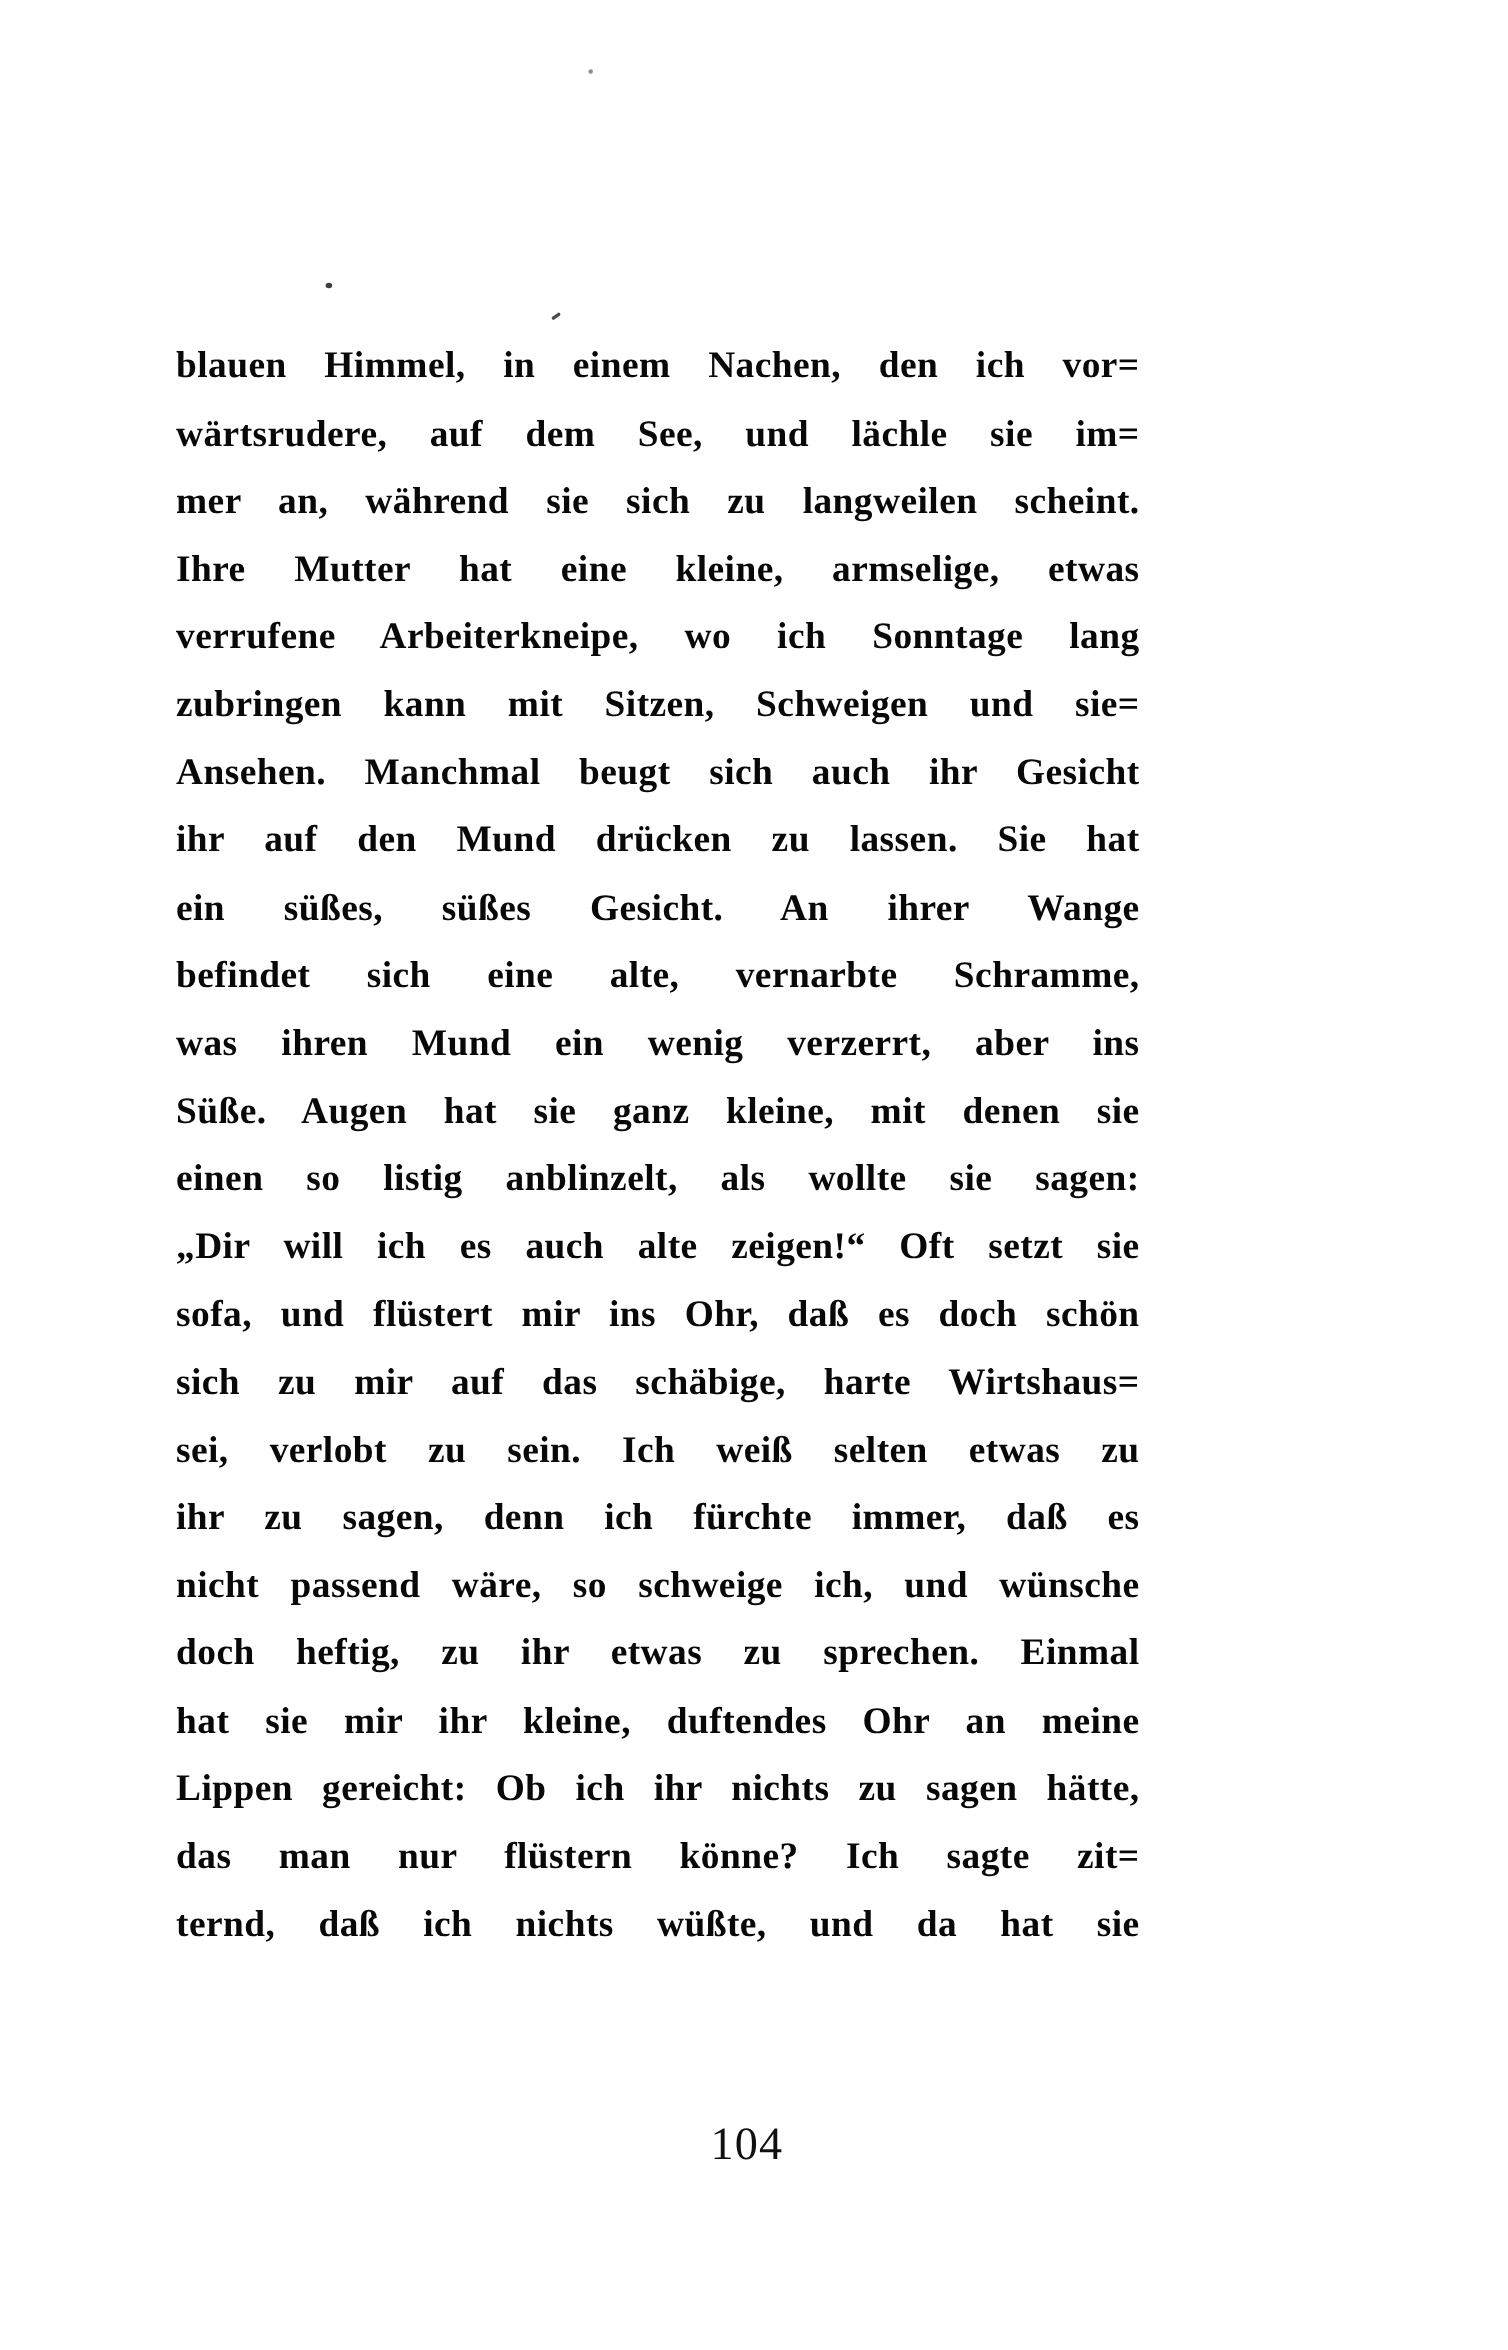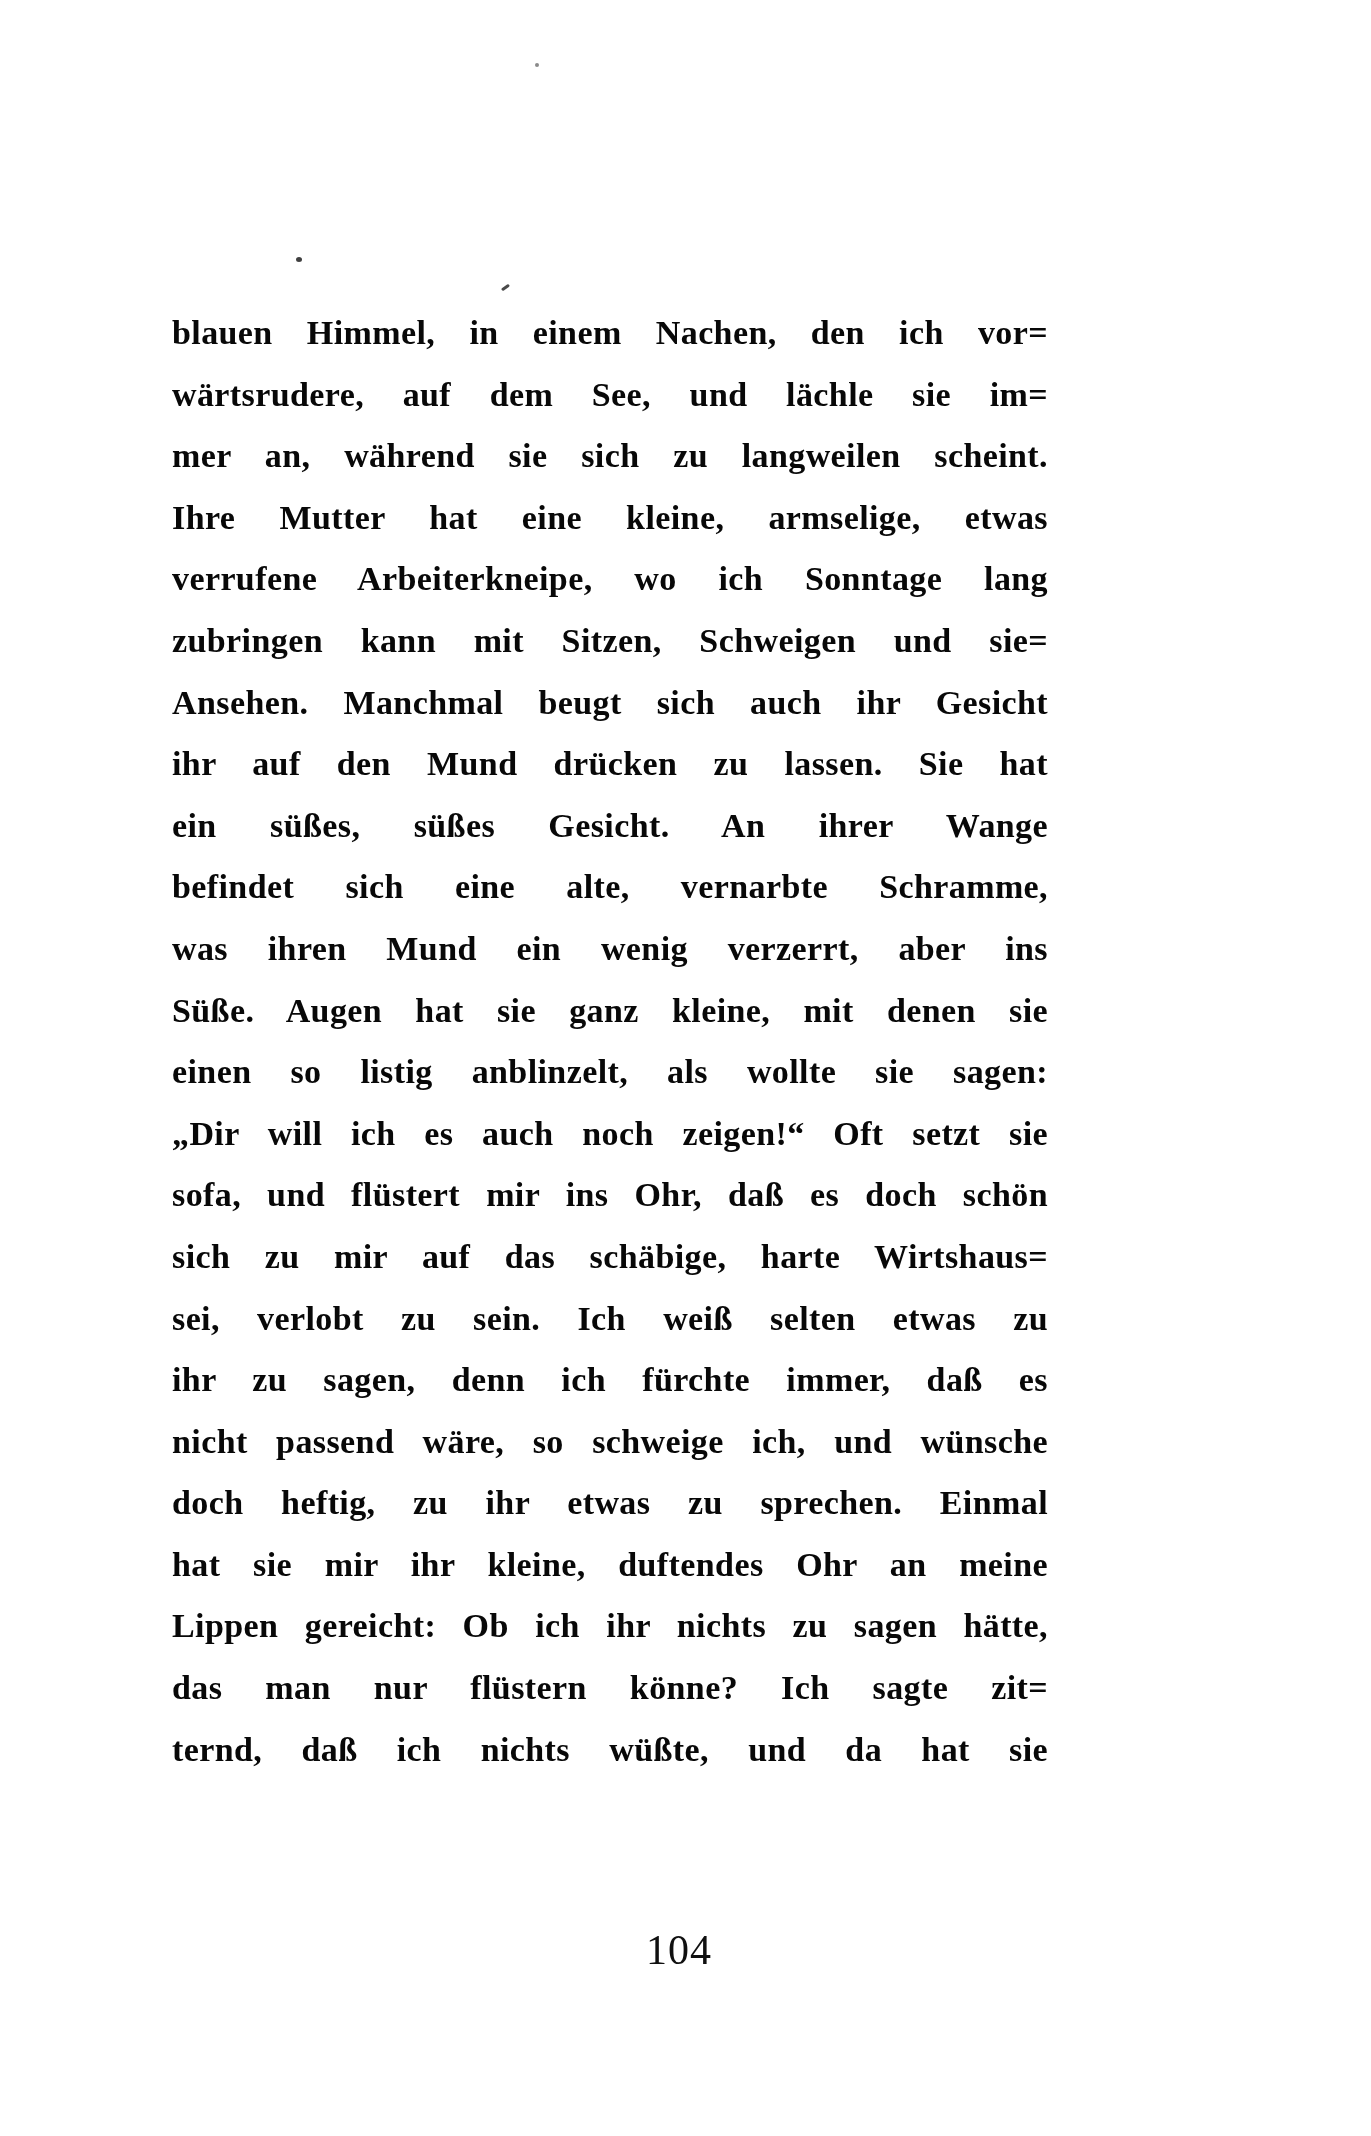--- a/index.html
+++ b/index.html
@@ -10,21 +10,21 @@
   .scan-page {
     position: relative;
     width: 1371px;
     height: 2136px;
     background: #ffffff;
     overflow: hidden;
     font-family: "Liberation Serif", serif;
   }
   .text-block {
     position: absolute;
-    left: 172px;
+    left: 160px;
     top: 302px;
     width: 876px;
   }
   .text-line {
     height: 61.6px;
     line-height: 61.6px;
     font-size: 34px;
     font-weight: bold;
     letter-spacing: 0.4px;
     color: #080808;
@@ -73,21 +73,21 @@
     <div class="text-line">Ihre Mutter hat eine kleine, armselige, etwas</div>
     <div class="text-line">verrufene Arbeiterkneipe, wo ich Sonntage lang</div>
     <div class="text-line">zubringen kann mit Sitzen, Schweigen und sie=</div>
     <div class="text-line">Ansehen. Manchmal beugt sich auch ihr Gesicht</div>
     <div class="text-line">ihr auf den Mund drücken zu lassen.  Sie hat</div>
     <div class="text-line">ein süßes, süßes Gesicht.  An ihrer  Wange</div>
     <div class="text-line">befindet sich eine alte, vernarbte Schramme,</div>
     <div class="text-line">was ihren Mund ein wenig verzerrt, aber ins</div>
     <div class="text-line">Süße. Augen hat sie ganz kleine, mit denen sie</div>
     <div class="text-line">einen so listig anblinzelt, als wollte sie sagen:</div>
-    <div class="text-line">„Dir will ich es auch noch zeigen!“  Oft setzt sie</div>
+    <div class="text-line">„Dir will ich es auch alte zeigen!“  Oft setzt sie</div>
     <div class="text-line">sofa, und flüstert mir ins Ohr, daß es doch schön</div>
     <div class="text-line">sich zu mir auf das schäbige, harte Wirtshaus=</div>
     <div class="text-line">sei, verlobt zu sein.  Ich weiß selten etwas zu</div>
     <div class="text-line">ihr zu sagen, denn ich fürchte immer, daß es</div>
     <div class="text-line">nicht passend wäre, so schweige ich, und wünsche</div>
     <div class="text-line">doch heftig, zu ihr etwas zu sprechen.  Einmal</div>
     <div class="text-line">hat sie mir ihr kleine, duftendes Ohr an meine</div>
     <div class="text-line">Lippen gereicht: Ob ich ihr nichts zu sagen hätte,</div>
     <div class="text-line">das man nur flüstern könne?  Ich sagte zit=</div>
     <div class="text-line">ternd, daß ich nichts wüßte, und da hat sie</div>

